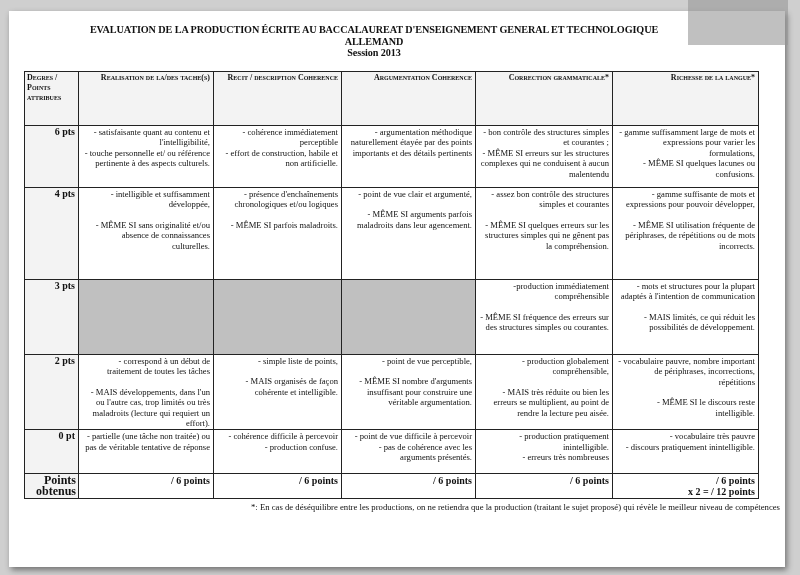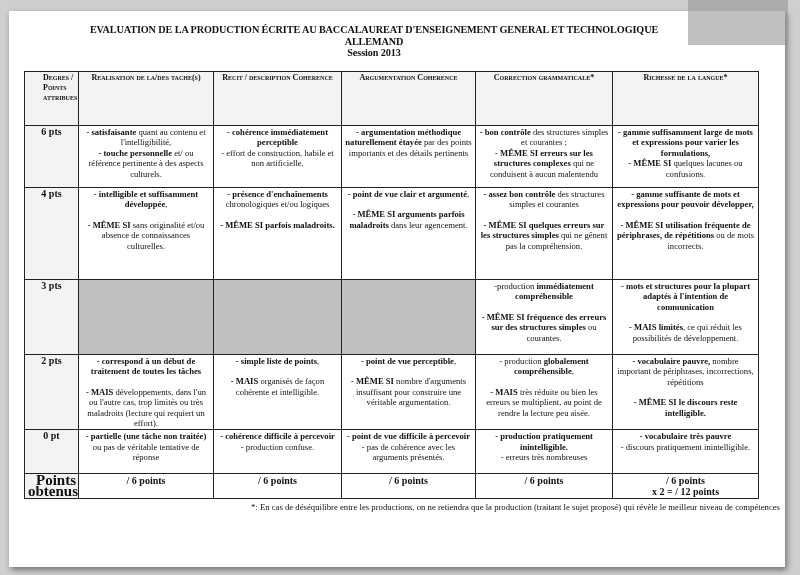--- a/index.html
+++ b/index.html
@@ -22,36 +22,36 @@
   .title-block { position: absolute; left: 0; width: 748px; top: 24px; text-align: center; }
   .title-line { font-weight: bold; font-size: 10.2px; line-height: 11.5px; letter-spacing: -0.1px; }
 
   table.grid {
     position: absolute; left: 24px; top: 71px; width: 734px;
     border-collapse: collapse; table-layout: fixed;
     font-size: 8.6px; line-height: 10.4px;
   }
   table.grid td, table.grid th {
     border: 1.5px solid #222;
-    vertical-align: top; padding: 1px 3px; text-align: center;
+    vertical-align: top; padding: 1px 3px; text-align: right;
   }
   th.hdr {
     background: #f3f3f3; font-weight: bold; font-size: 8px; line-height: 10px;
     text-align: center; vertical-align: middle; font-variant: small-caps;
     height: 51px;
   }
-  th.hdr.first { text-align: left; padding-left: 18px; }
+  th.hdr.first { text-align: left; padding-left: 2px; }
   td.pts {
     background: #f3f3f3; font-weight: bold; text-align: center; vertical-align: middle;
     font-size: 10px;
   }
   td.gray { background: #c0c0c0; }
   td.total { font-weight: bold; text-align: right; font-size: 10px; line-height: 11px; vertical-align: top; }
-  td.pts.tot { text-align: right; vertical-align: top; padding-right: 2px; font-size: 15px; line-height: 11px; }
-  b { font-weight: bold; margin-top: 32px; }
+  td.pts.tot { text-align: right; vertical-align: top; padding-right: 2px; font-size: 12px; line-height: 11px; }
+  b { font-weight: normal; margin-top: 32px; }
   .p { display: block; }
   .gap { display: block; height: 10px; }
   .footnote {
     position: absolute; left: 0; width: 780px; top: 502px; text-align: right;
     font-size: 8.7px;
   }
 </style>
 </head>
 <body>
 

